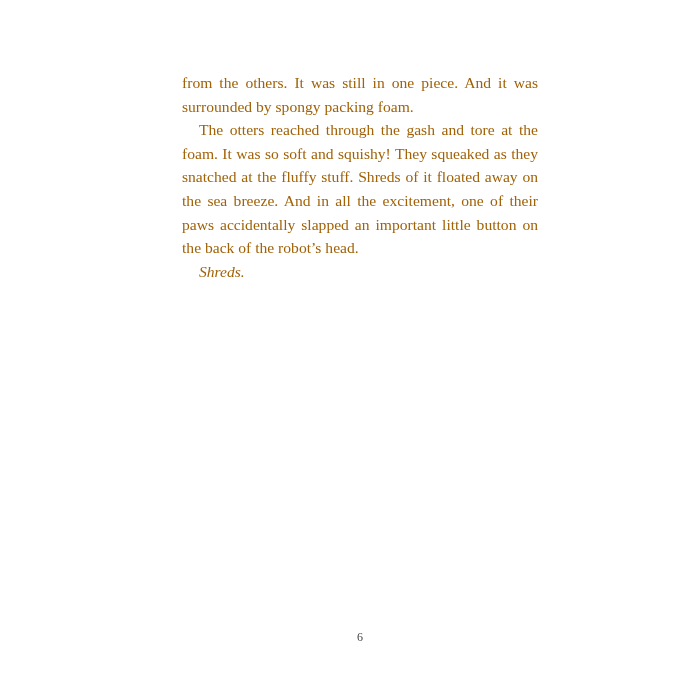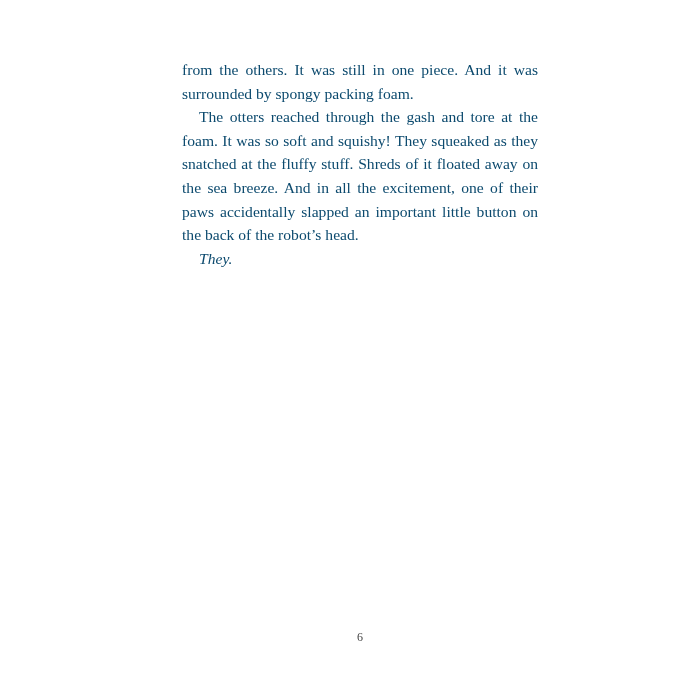--- a/index.html
+++ b/index.html
@@ -15,26 +15,26 @@
     }
     .page {
       position: absolute;
       left: 0; top: 0;
       width: 700px; height: 700px;
       background: #ffffff;
     }
     .text-block {
       position: absolute;
       left: 182px;
-      top: 58px;
+      top: 71px;
       width: 356px;
       font-family: "Liberation Serif", "DejaVu Serif", serif;
       font-size: 15.6px;
       line-height: 23.6px;
-      color: #0c4a6e;
+      color: #a16207;
       text-align: justify;
     }
     .text-block p {
       margin: 0;
       text-indent: 17px;
     }
     .text-block p.no-indent {
       text-indent: 0;
     }
     .text-block p.italic {
@@ -51,16 +51,16 @@
       color: #444444;
     }
   </style>
 </head>
 <body>
 
 <div class="page">
   <div class="text-block">
     <p class="no-indent">from the others. It was still in one piece. And it was surrounded by spongy packing foam.</p>
     <p>The otters reached through the gash and tore at the foam. It was so soft and squishy! They squeaked as they snatched at the fluffy stuff. Shreds of it floated away on the sea breeze. And in all the excitement, one of their paws accidentally slapped an important little button on the back of the robot’s head.</p>
-    <p class="italic">They.</p>
+    <p class="italic">Shreds.</p>
   </div>
   <div class="page-number">6</div>
 </div>
 
 </body></html>

